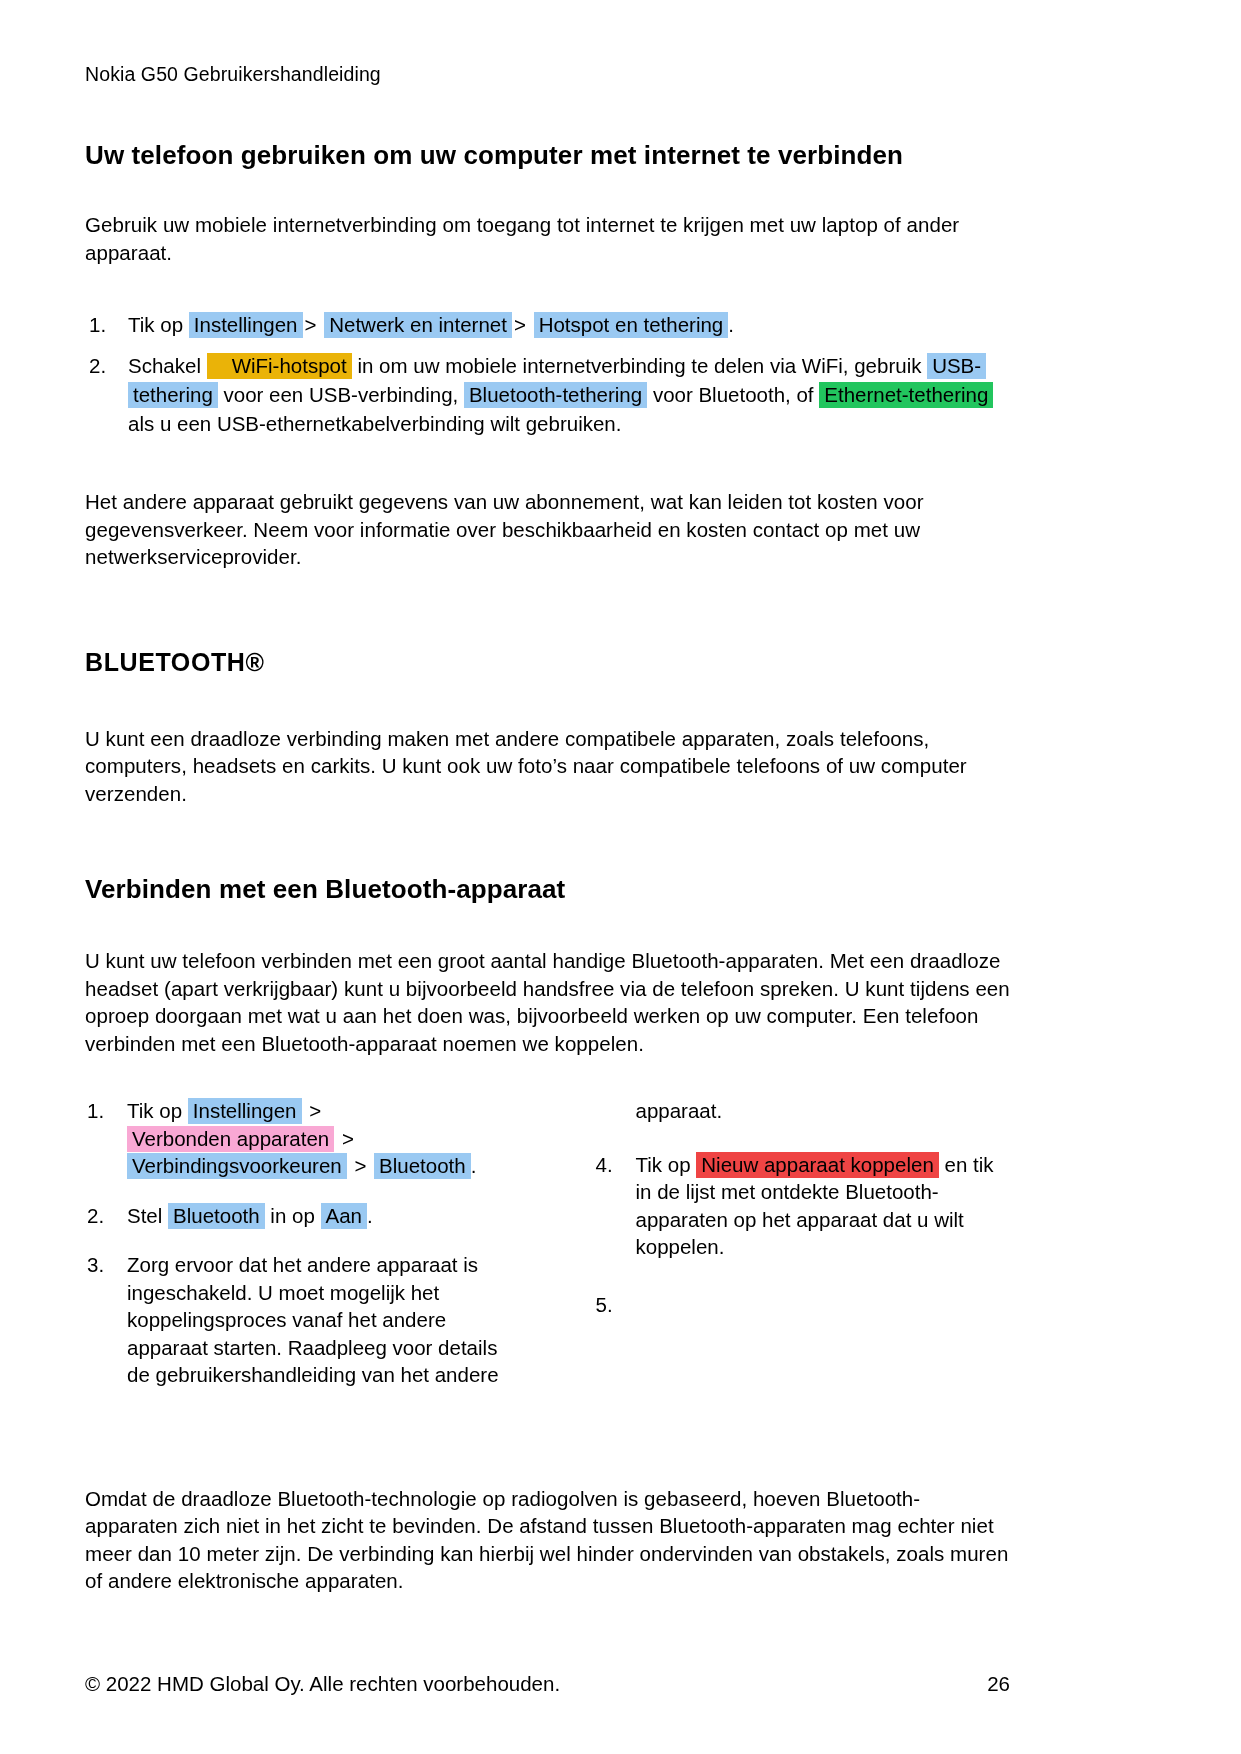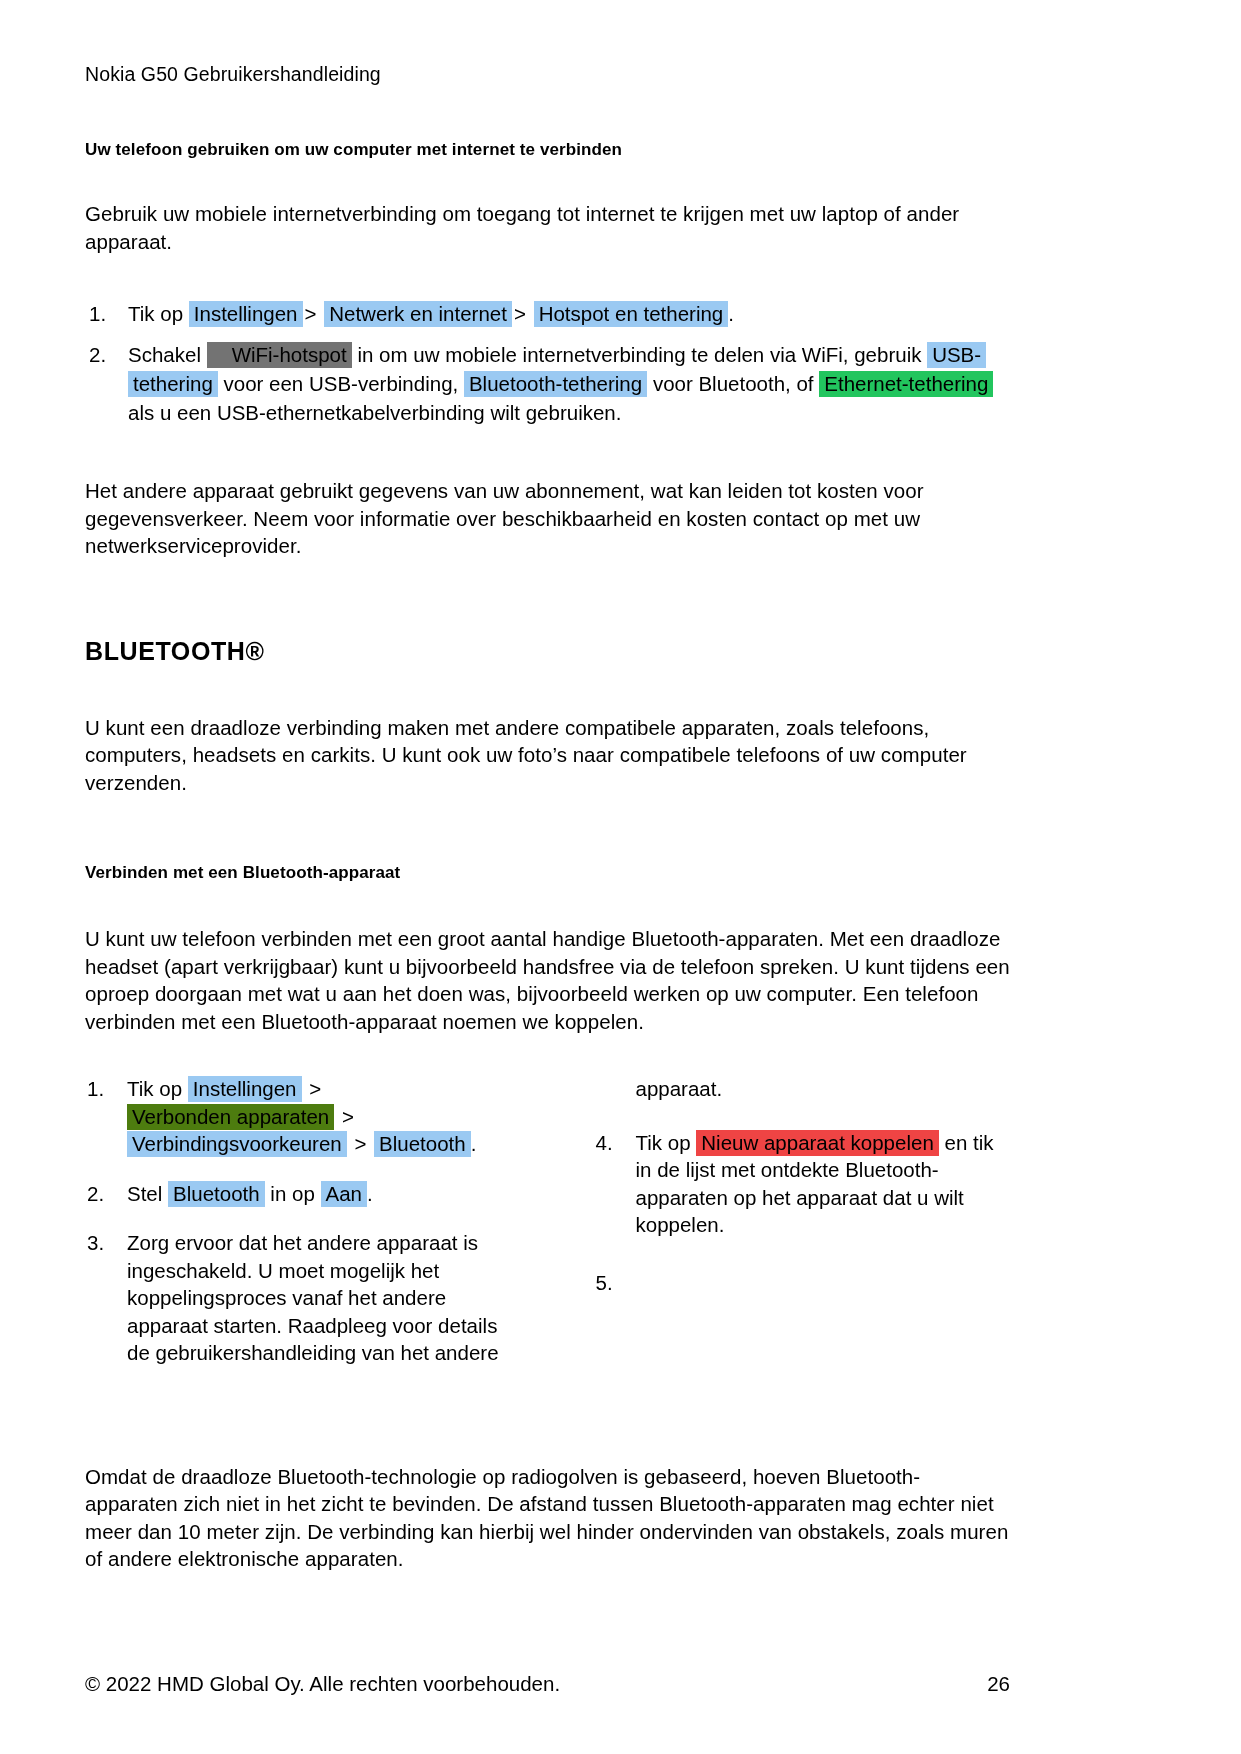--- a/index.html
+++ b/index.html
@@ -28,21 +28,21 @@
   .running-header {
     font-size: 19.5px;
     letter-spacing: 0.1px;
     color: #000;
     margin: 0 0 0 0;
     padding-top: 8px;
   }
 
   
   .h-sub {
-    font-size: 17px;
+    font-size: 26px;
     font-weight: bold;
     letter-spacing: 0.1px;
     margin: 55px 0 0 0;
   }
   .h-chapter {
     font-size: 25px;
     font-weight: bold;
     letter-spacing: 0.6px;
     margin: 0;
   }
@@ -143,21 +143,21 @@
   <ol class="steps" style="margin-top:44px;">
     <li>
       <span class="num">1.</span><span>Tik op</span>
       <span class="hl" style="background: rgb(154, 201, 242);">Instellingen</span><span class="sep">&gt;</span>
       <span class="hl" style="background: rgb(154, 201, 242);">Netwerk en internet</span><span class="sep">&gt;</span>
       <span class="hl" style="background: rgb(154, 201, 242);">Hotspot en tethering</span><span>.</span>
     </li>
 
     <li>
       <span class="num">2.</span><span>Schakel</span>
-      <span class="hl" style="background: #737373; padding-left: 25px;">WiFi-hotspot</span>
+      <span class="hl" style="background: #eab308; padding-left: 25px;">WiFi-hotspot</span>
       <span>in om uw mobiele internetverbinding te delen via WiFi, gebruik</span>
       <span class="hl" style="background: rgb(154, 201, 242);">USB-tethering</span>
       <span>voor een USB-verbinding,</span>
       <span class="hl" style="background: rgb(154, 201, 242);">Bluetooth-tethering</span>
       <span>voor Bluetooth, of</span>
       <span class="hl" style="background: #22c55e;">Ethernet-tethering</span>
       <span>als u een USB-ethernetkabelverbinding wilt gebruiken.</span>
     </li>
   </ol>
 
@@ -172,21 +172,21 @@
   <p class="body" style="margin-top:42px;">U kunt uw telefoon verbinden met een groot aantal handige Bluetooth-apparaten. Met een draadloze headset (apart verkrijgbaar) kunt u bijvoorbeeld handsfree via de telefoon spreken. U kunt tijdens een oproep doorgaan met wat u aan het doen was, bijvoorbeeld werken op uw computer. Een telefoon verbinden met een Bluetooth-apparaat noemen we koppelen.</p>
 
   <div class="twocol" style="margin-top:40px;">
 
     <div class="col">
       <ol class="steps2">
         <li>
           <span class="num">1.</span><span>Tik op</span>
           <span class="hl" style="background: rgb(154, 201, 242);">Instellingen</span>
           <span class="sep">&gt;</span><br>
-          <span class="hl" style="background: #4d7c0f;">Verbonden apparaten</span>
+          <span class="hl" style="background: #f9a8d4;">Verbonden apparaten</span>
           <span class="sep">&gt;</span><br>
           <span class="hl" style="background: rgb(154, 201, 242);">Verbindingsvoorkeuren</span>
           <span class="sep">&gt;</span>
           <span class="hl" style="background: rgb(154, 201, 242);">Bluetooth</span><span>.</span>
         </li>
 
         <li style="margin-top:22px;">
           <span class="num">2.</span><span>Stel</span>
           <span class="hl" style="background: rgb(154, 201, 242);">Bluetooth</span>
           <span>in op</span>

